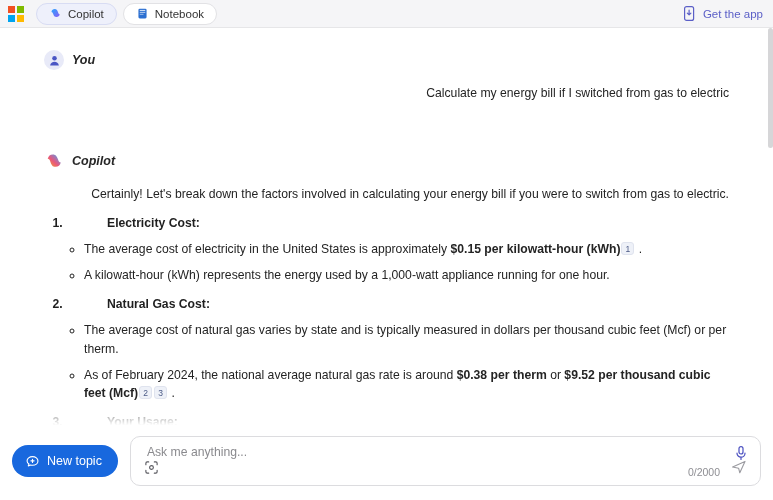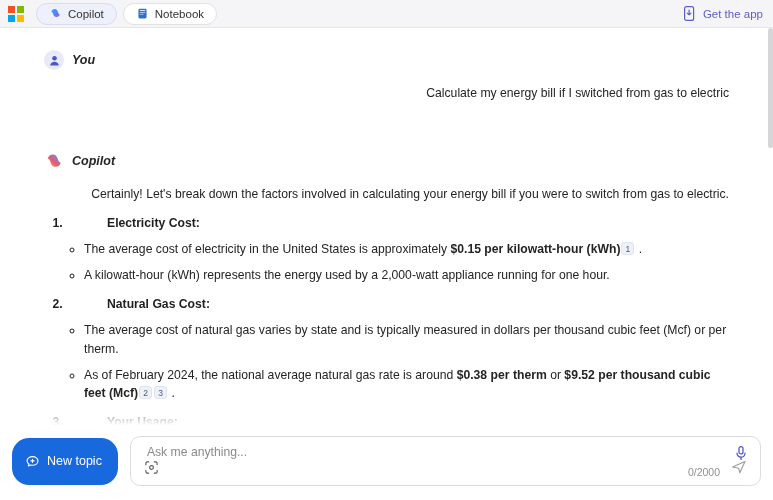--- a/index.html
+++ b/index.html
@@ -149,21 +149,21 @@
     position: absolute;
     left: 0; right: 0; bottom: 0;
     height: 68px;
     display: flex;
     align-items: center;
     padding: 0 12px 10px 12px;
     background: #ffffff;
   }
   .newtopic {
     display: flex; align-items: center; gap: 7px;
-    height: 47px;
+    height: 32px;
     padding: 0 16px 0 13px;
     border-radius: 17px;
     background: #1868de;
     color: #ffffff;
     font-size: 12.5px;
     border: none;
     cursor: pointer;
     flex: 0 0 auto;
     margin-right: 12px;
     font-family: "Liberation Sans", sans-serif;
@@ -311,21 +311,21 @@
 
       <ol class="steps">
 
         <li>
           <span class="litext">Electricity Cost:</span>
           <ul class="subs">
             <li>
               <span>The average cost of electricity in the United States is approximately </span><b>$0.15 per kilowatt-hour (kWh)</b><span class="cite">1</span><span> .</span>
             </li>
             <li>
-              <span>A kilowatt-hour (kWh) represents the energy used by a 2,000-watt appliance running for one hour.</span>
+              <span>A kilowatt-hour (kWh) represents the energy used by a 1,000-watt appliance running for one hour.</span>
             </li>
           </ul>
         </li>
 
         <li>
           <span class="litext">Natural Gas Cost:</span>
           <ul class="subs">
             <li>
               <span>The average cost of natural gas varies by state and is typically measured in dollars per thousand cubic feet (Mcf) or per therm.</span>
             </li>

